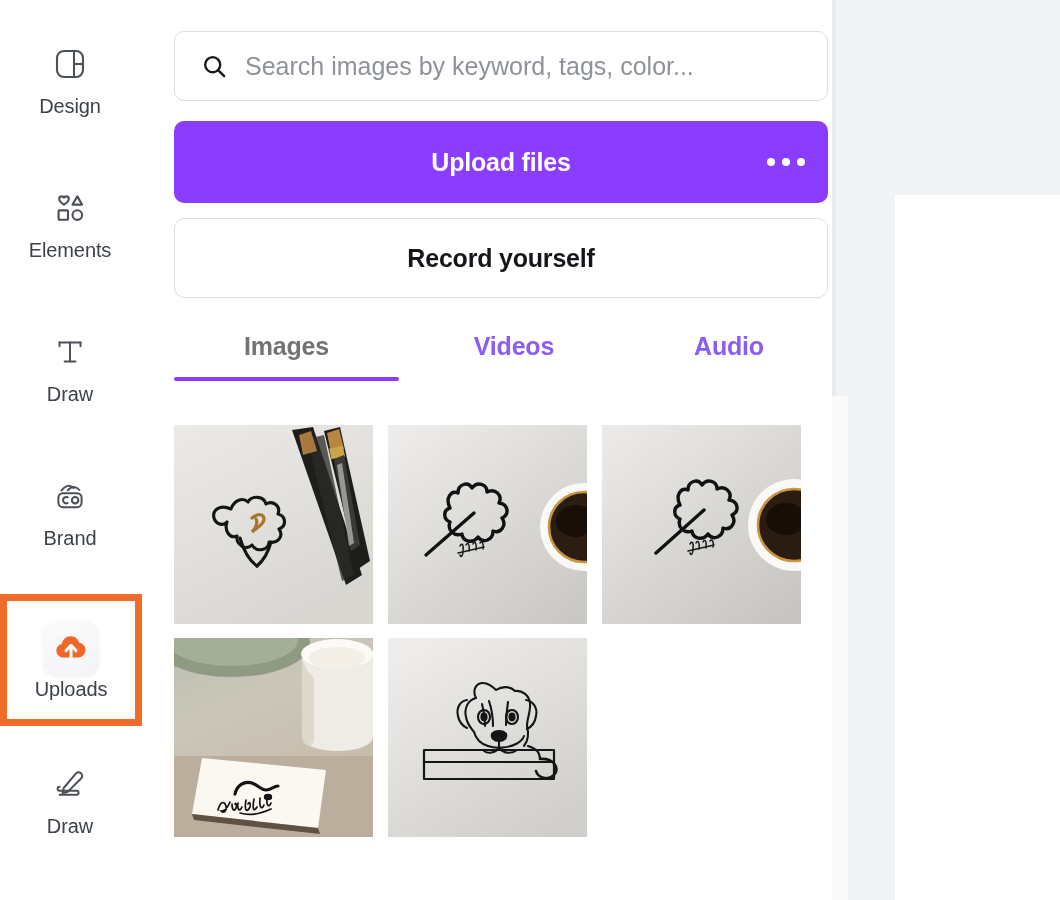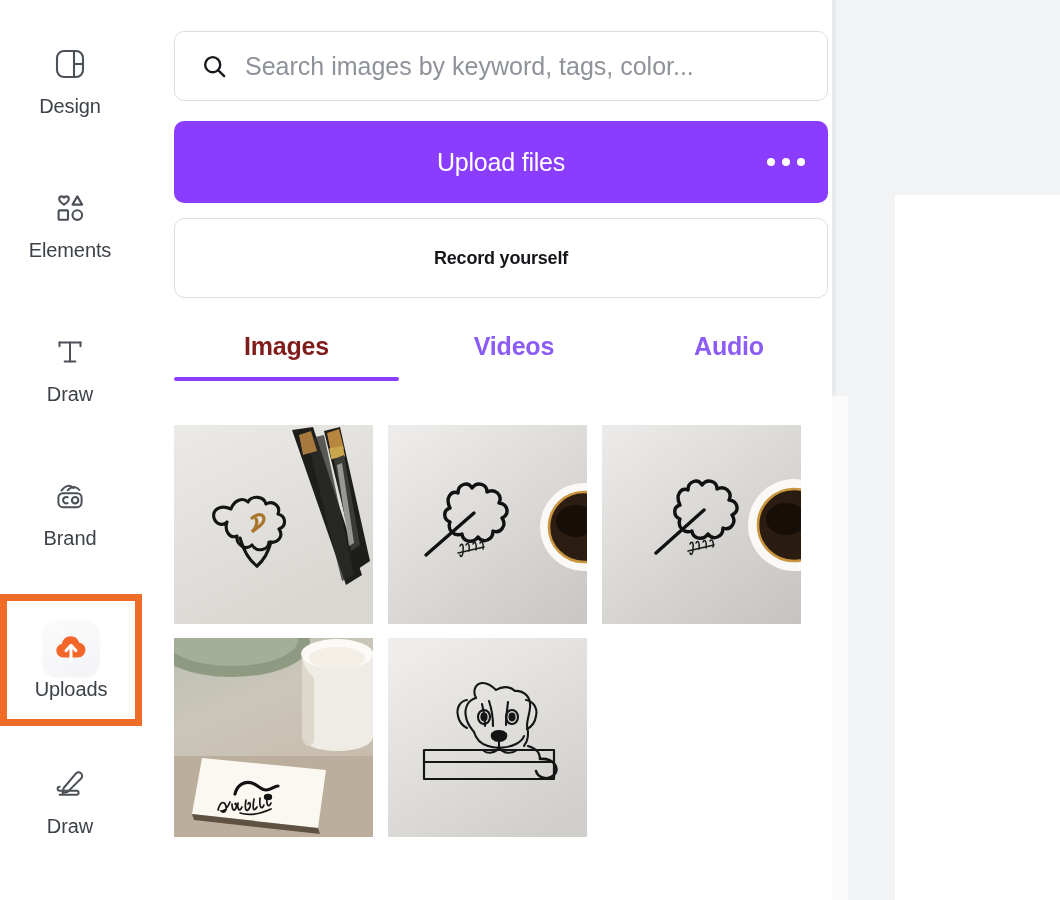--- a/index.html
+++ b/index.html
@@ -145,21 +145,21 @@
     padding: 0;
     display: block;
   }
   #upload-btn .ub-label {
     position: absolute;
     left: 0; right: 0; top: 50%;
     transform: translateY(-50%);
     text-align: center;
     color: #ffffff;
     font-size: 25px;
-    font-weight: normal;
+    font-weight: bold;
     font-family: "Liberation Sans", sans-serif;
     letter-spacing: -0.2px;
     pointer-events: none;
   }
   #upload-more {
     position: absolute;
     right: 14px;
     top: 50%;
     transform: translateY(-50%);
     width: 56px;
@@ -187,21 +187,21 @@
     position: absolute;
     left: 34px;
     top: 218px;
     width: 654px;
     height: 80px;
     box-sizing: border-box;
     border: 1px solid #dcdee3;
     border-radius: 10px;
     background: #ffffff;
     color: #14161a;
-    font-size: 18px;
+    font-size: 25px;
     font-weight: bold;
     font-family: "Liberation Sans", sans-serif;
     letter-spacing: -0.2px;
     cursor: pointer;
   }
 
   
   #tabs {
     position: absolute;
     left: 34px;
@@ -222,21 +222,21 @@
     background: transparent;
     border: 0;
     padding: 0;
   }
   .tab .tlabel {
     font-weight: bold;
     color: #8b5cf6;
     letter-spacing: -0.2px;
     line-height: 42px;
   }
-  .tab.active .tlabel { color: #7f1d1d; }
+  .tab.active .tlabel { color: #737373; }
   .tab .tunder {
     position: absolute;
     left: 0; right: 0;
     bottom: 4px;
     height: 4px;
     border-radius: 2px;
     background: transparent;
   }
   .tab.active .tunder { background: #8b3dff; }
 

